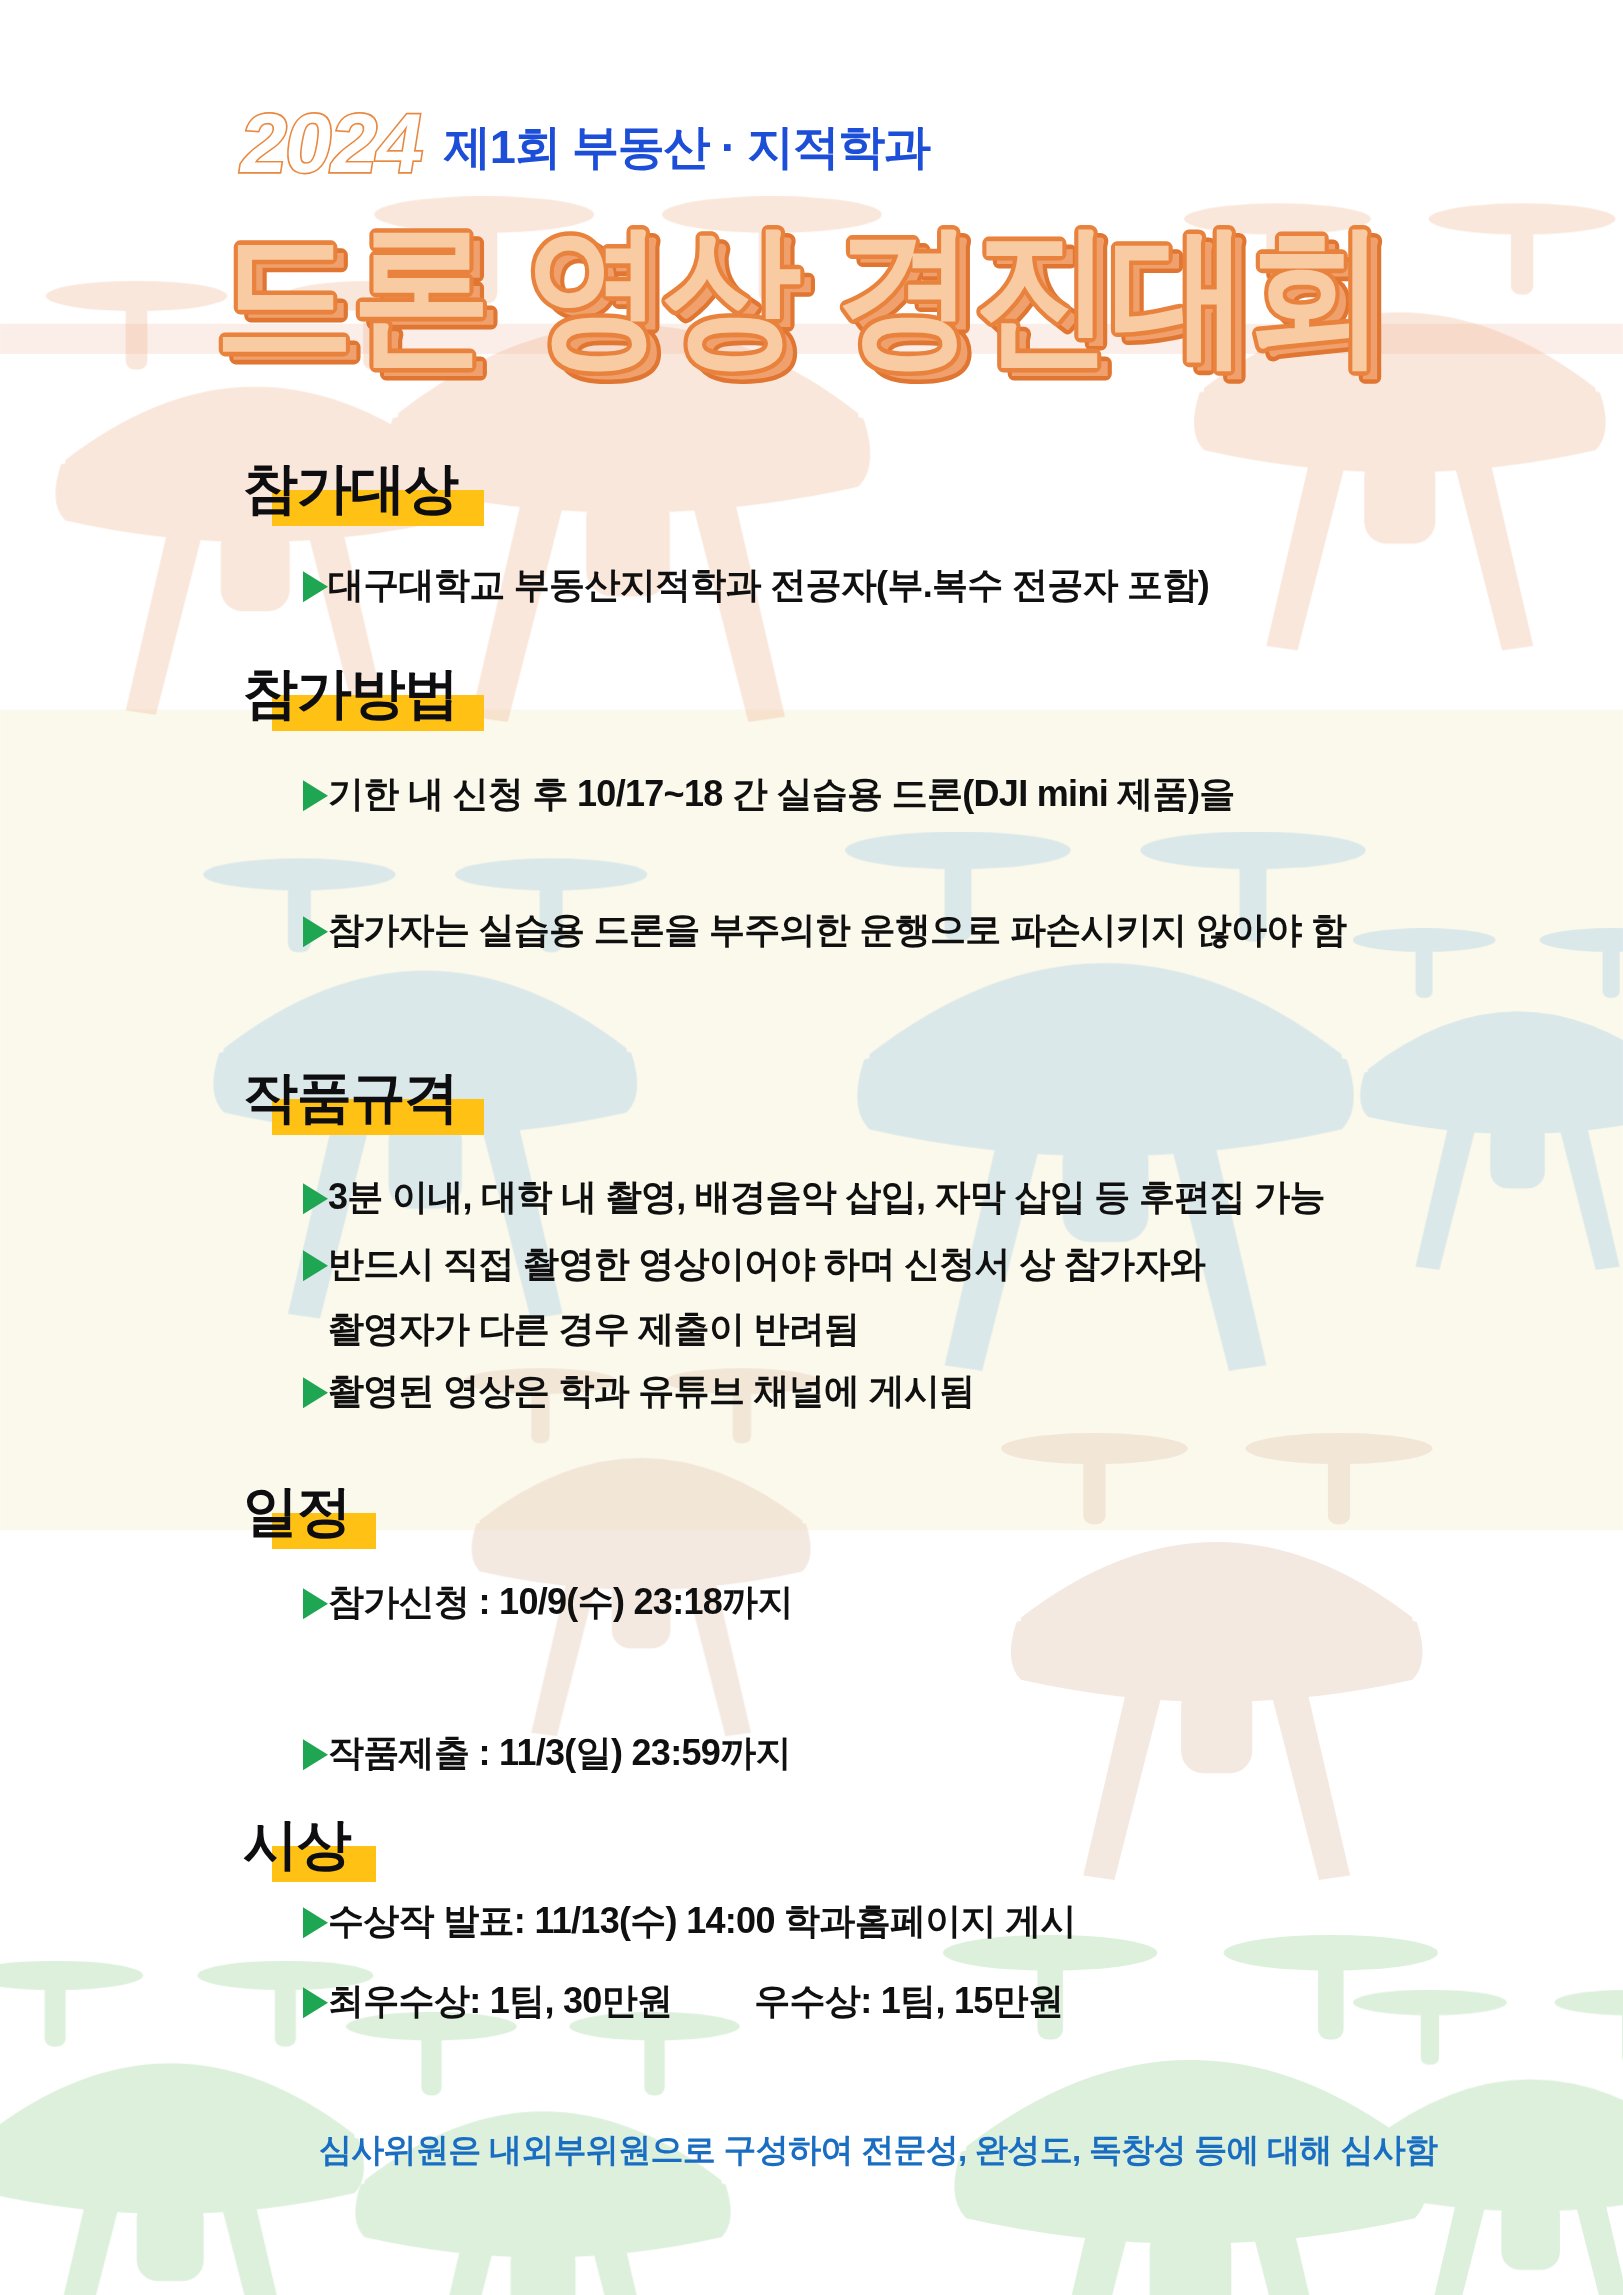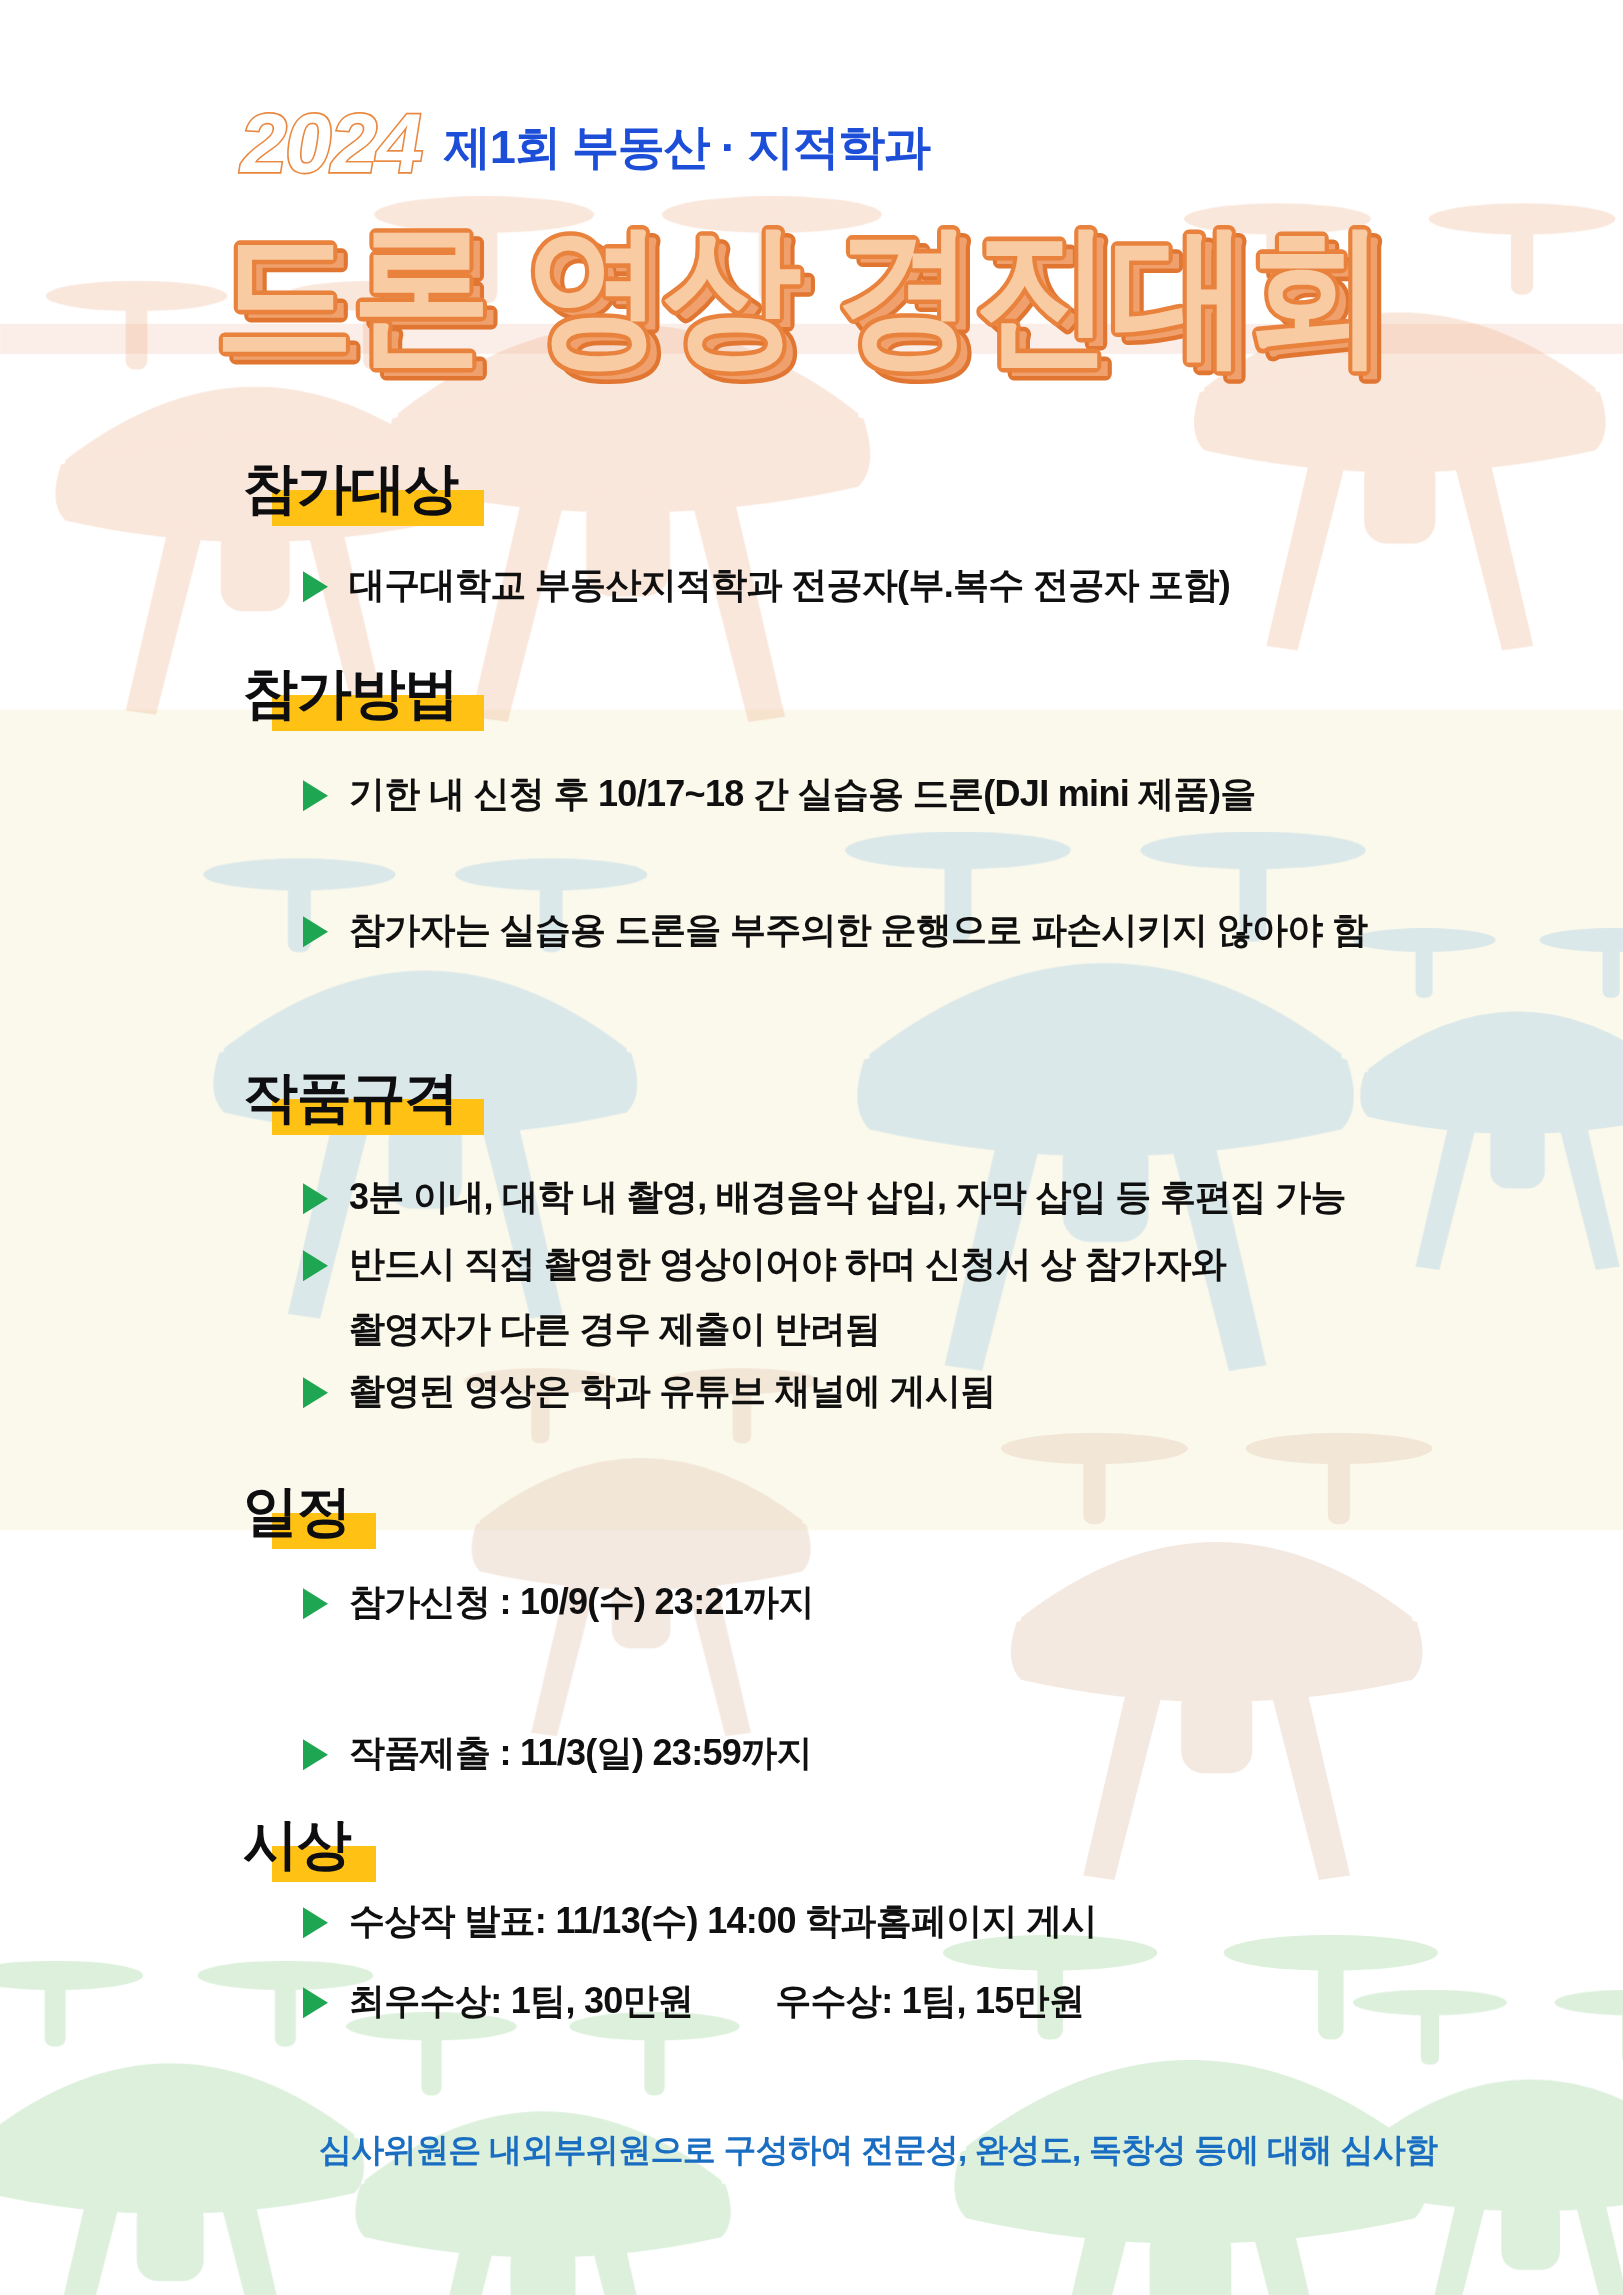--- a/index.html
+++ b/index.html
@@ -99,21 +99,20 @@
     font-weight: 900;
     letter-spacing: -1.3px;
     color: #0E0E10;
   }
   
   .bullet {
     position: absolute;
     left: 265px;
     display: flex;
     align-items: flex-start;
-    gap: 21px;
     white-space: nowrap;
     padding-left: 38px;
   }
   .tri {
     flex: none;
     width: 25px;
     height: 31px;
     margin-top: 5.2px;
     background: #1FA653;
     clip-path: polygon(0 0, 100% 50%, 0 100%);
@@ -251,21 +250,21 @@
     </div>
   </div>
 
   <div class="heading" style="top:1484px">
     <span class="hl"></span>
     <span class="heading-text">일정</span>
   </div>
   <div class="bullet" style="top:1583px">
     <span class="tri"></span>
     <div class="bullet-text">
-      <div>참가신청 : 10/9(수) 23:21까지</div>
+      <div>참가신청 : 10/9(수) 23:18까지</div>
     </div>
   </div>
   <div class="bullet" style="top:1734px">
     <span class="tri"></span>
     <div class="bullet-text">
       <div>작품제출 : 11/3(일) 23:59까지</div>
     </div>
   </div>
 
   <div class="heading" style="top:1817px">

